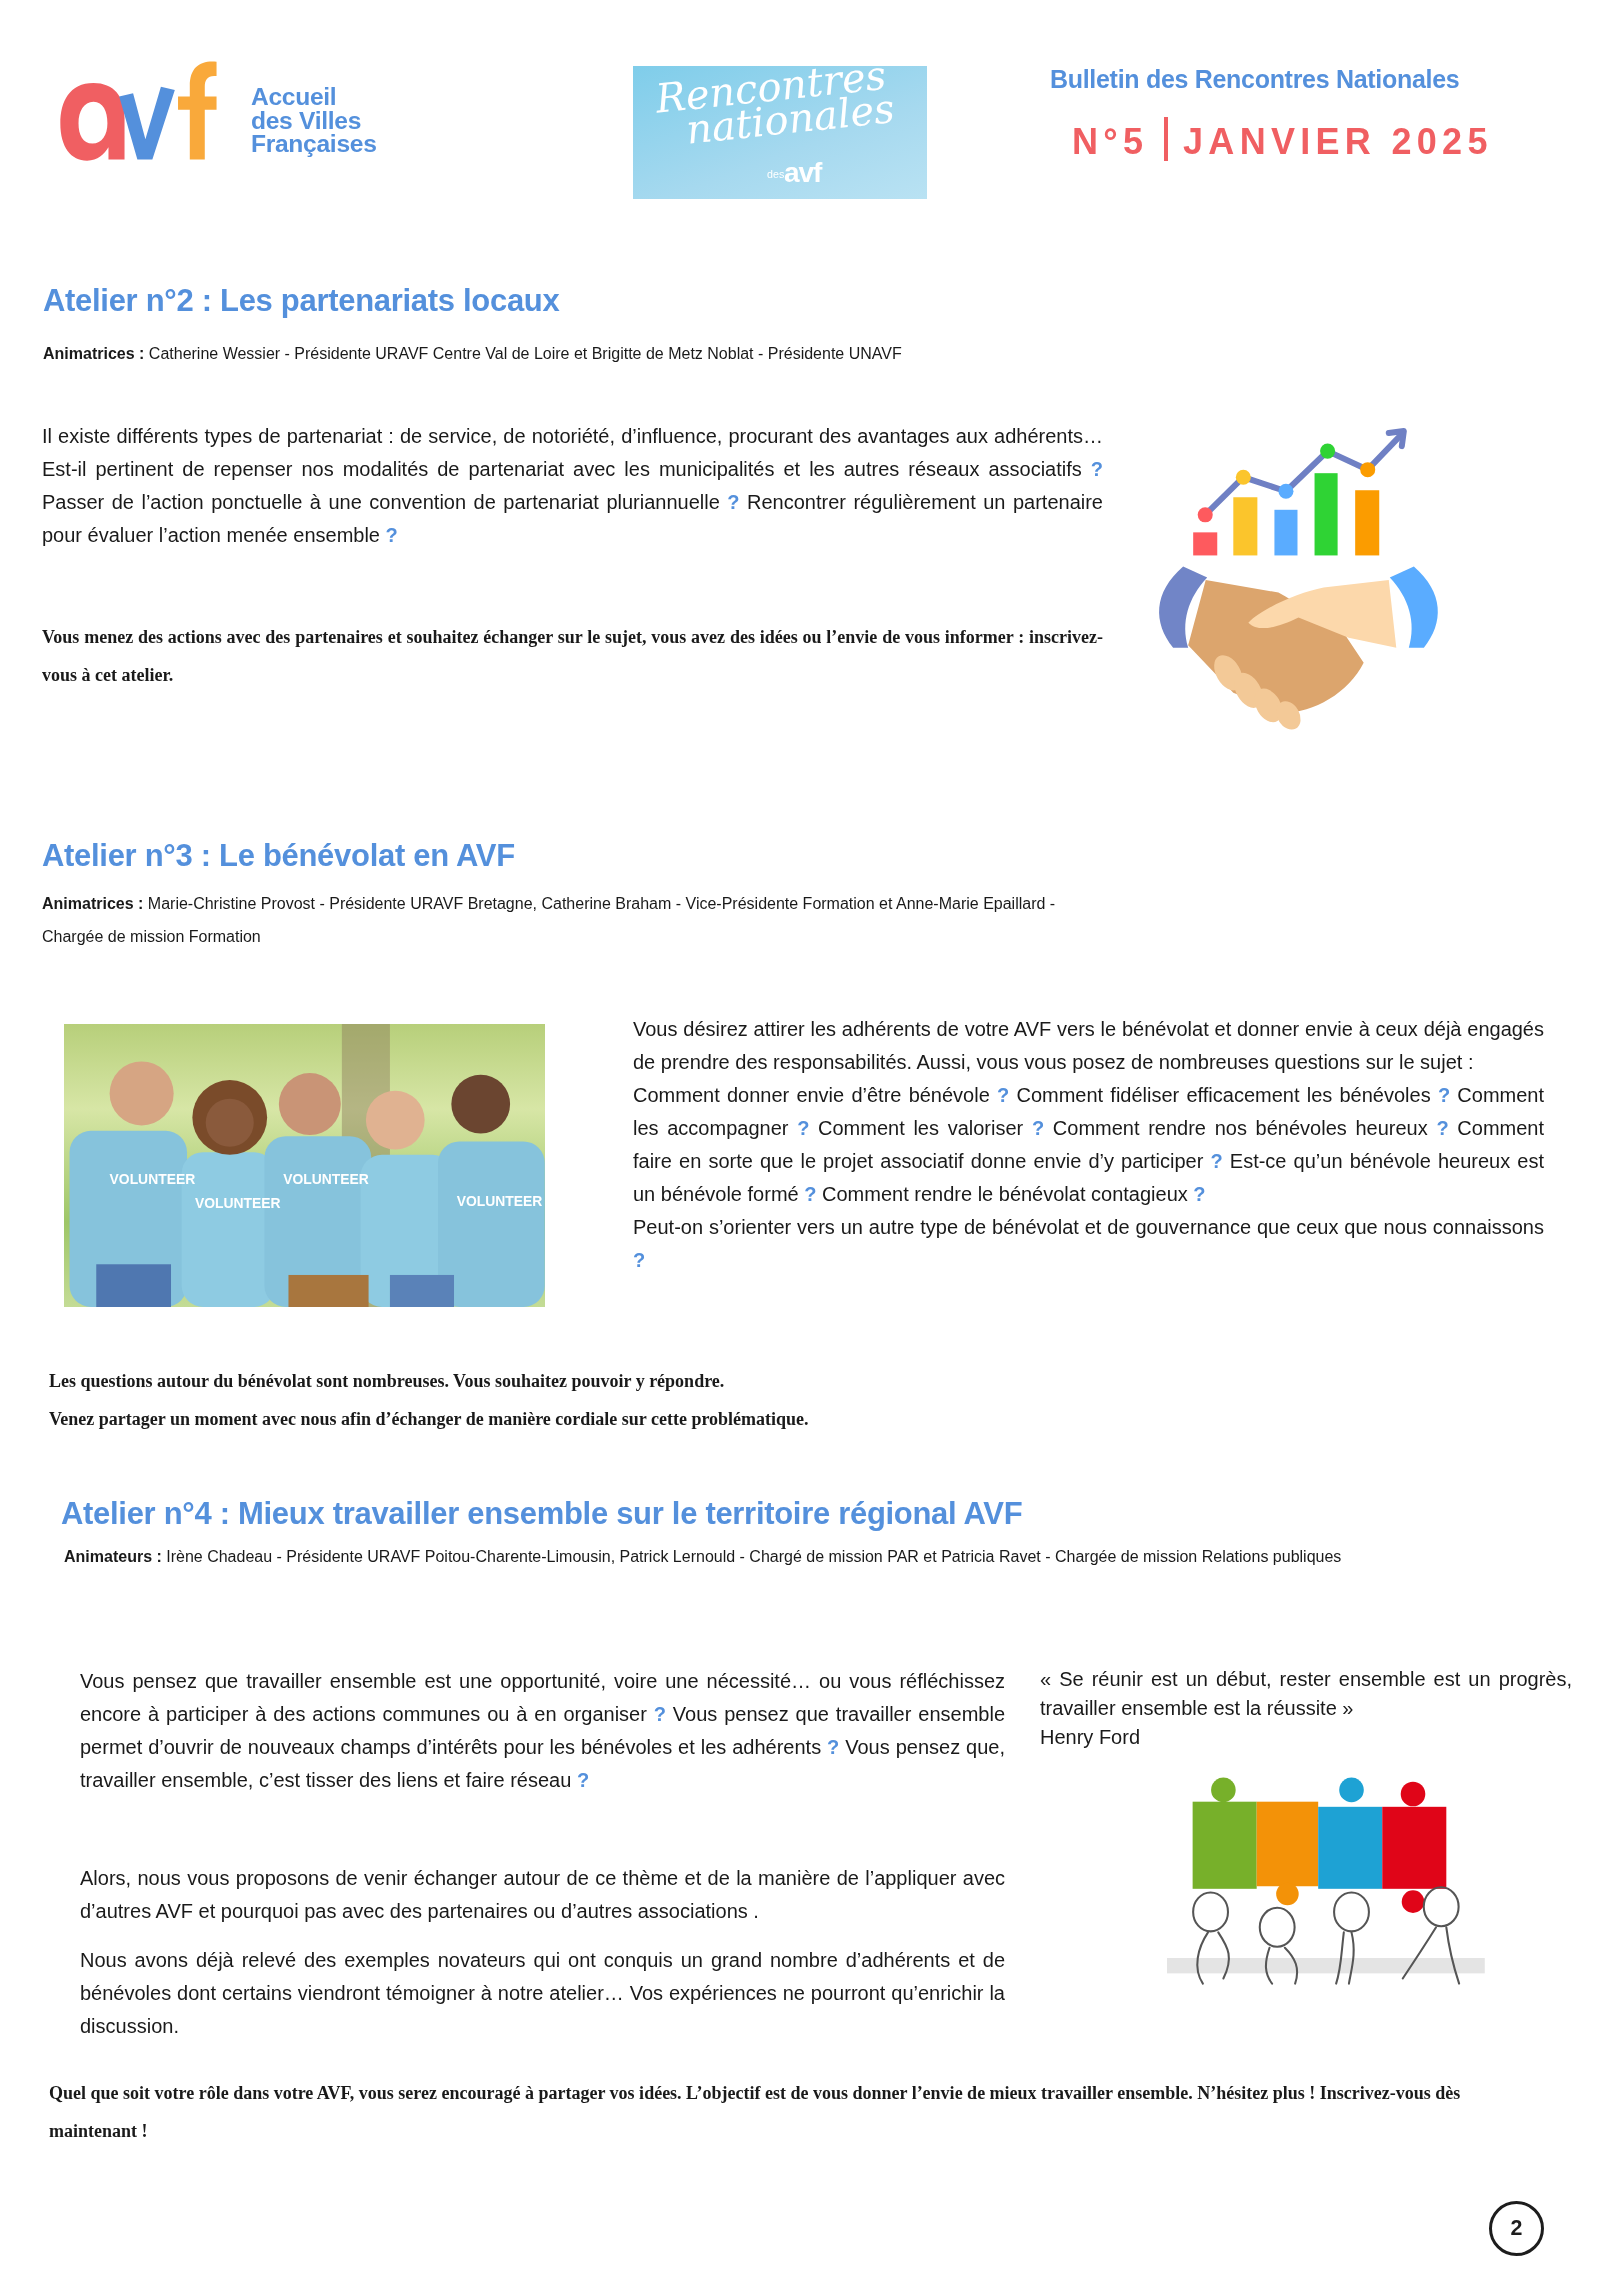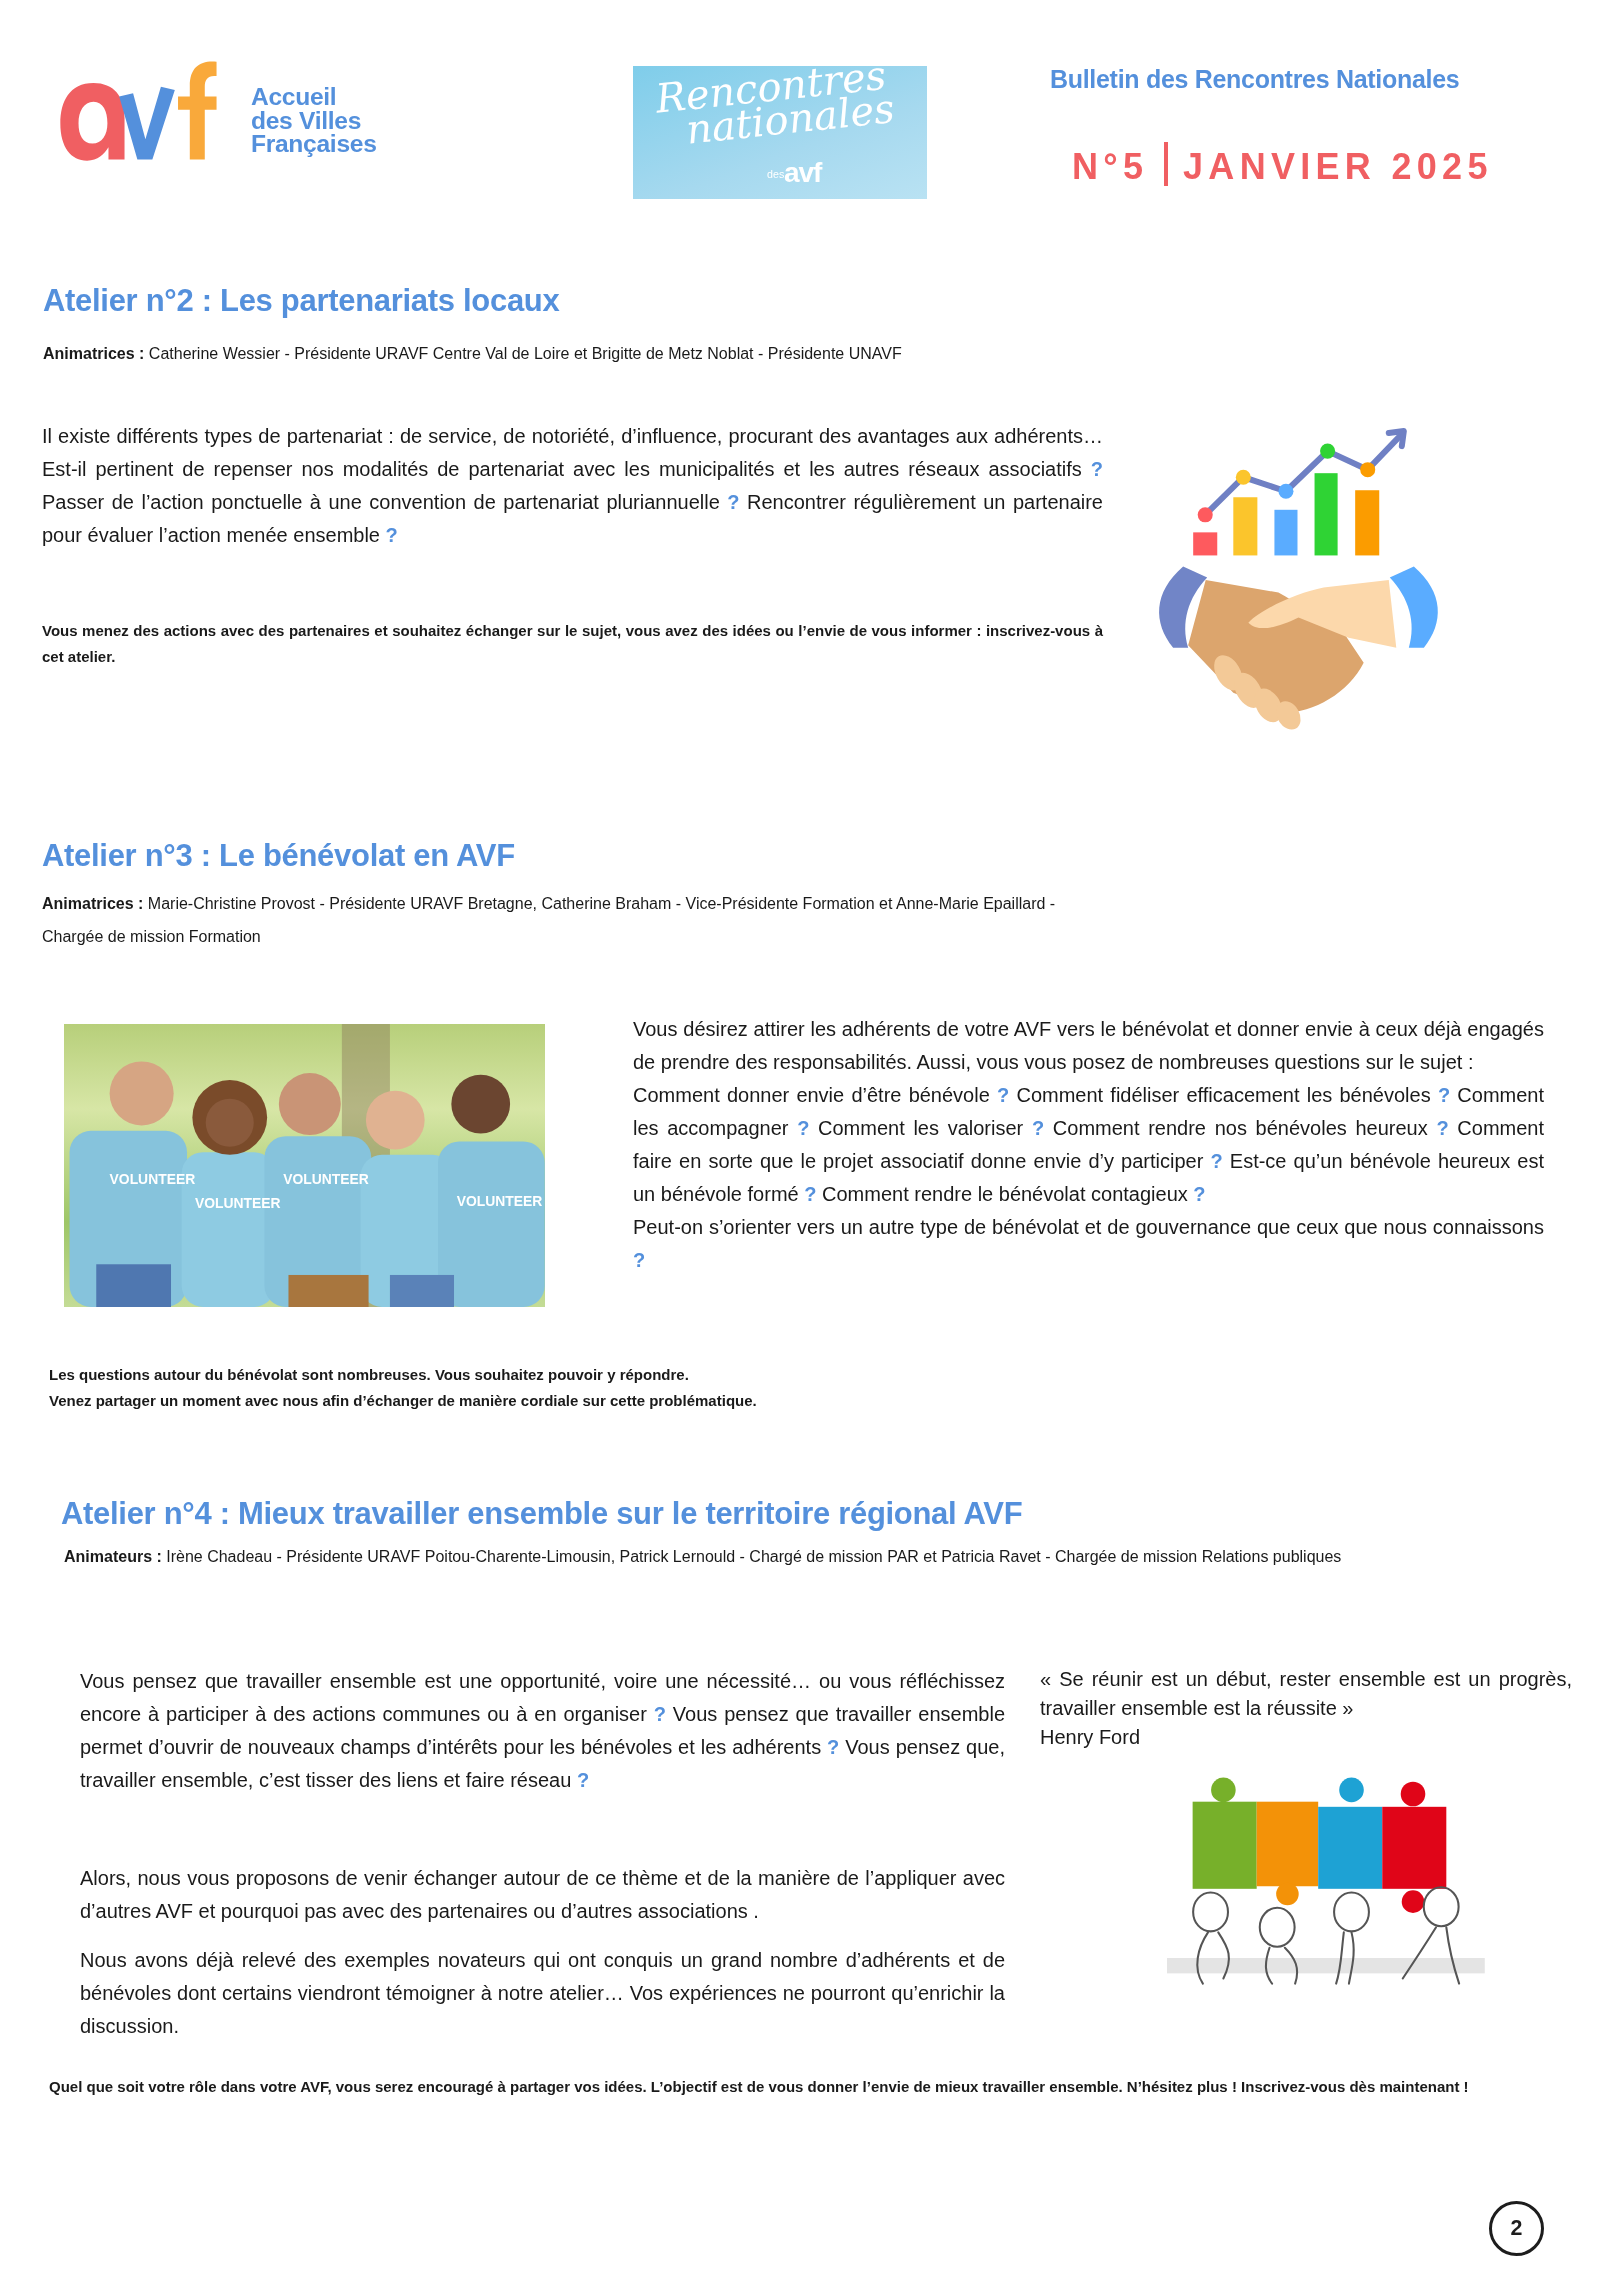--- a/index.html
+++ b/index.html
@@ -13,29 +13,29 @@
   
   #logo { left: 56px; top: 59px; width: 353px; height: 107px; }
   #logo .letters { position: absolute; left: 0; top: 0; width: 182px; height: 107px; }
   #logo .tagline { position: absolute; left: 195px; top: 26px; font-weight: bold; font-size: 24.6px; line-height: 23.5px; color: #5490dc; letter-spacing: -0.3px; }
   #rn-badge { left: 633px; top: 66px; width: 294px; height: 133px; background: linear-gradient(160deg, #7fcdea 0%, #a6d9ef 60%, #b9e2f3 100%); }
   #rn-badge .script { position: absolute; left: 21.4px; top: 16px; color: #fff; font-family: "DejaVu Serif", serif; font-style: italic; font-size: 40px; line-height: 34px; transform: rotate(-6deg); transform-origin: left top; }
   #rn-badge .script .l2 { display: block; padding-left: 27px; }
   #rn-badge .des { position: absolute; left: 134px; top: 102px; color: #fff; font-size: 10.7px; }
   #rn-badge .mini { position: absolute; left: 151px; top: 91px; color: #fff; font-weight: bold; font-size: 28px; letter-spacing: -1.1px; }
   #bulletin-title { left: 1050px; top: 65px; font-weight: bold; font-size: 25px; color: #5490dc; white-space: nowrap; letter-spacing: -0.3px; }
-  #issue-line { left: 1072px; top: 117px; font-weight: bold; font-size: 36px; color: #f05f62; letter-spacing: 5.3px; white-space: nowrap; margin-top: 25px; }
+  #issue-line { left: 1072px; top: 117px; font-weight: bold; font-size: 36px; color: #f05f62; letter-spacing: 5.3px; white-space: nowrap; }
   #issue-line .sep { display: inline-block; width: 3.7px; height: 44px; background: #f05f62; vertical-align: -7.5px; margin: 0 15px 0 16px; }
 
   
   .h2 { font-weight: bold; font-size: 31px; color: #5490dc; white-space: nowrap; letter-spacing: -0.3px; }
   .anim { font-size: 16px; line-height: 33px; color: #1a1a1a; }
   .anim b { font-weight: bold; }
   .body { font-size: 20px; line-height: 33px; text-align: justify; }
-  .bold { font-weight: bold; font-size: 15px; line-height: 26px; }
+  .bold { font-weight: bold; font-size: 18px; line-height: 38px; font-family: Liberation Serif, serif; }
 
   
   #s2-title { left: 43px; top: 283px; }
   #s2-anim { left: 43px; top: 337px; white-space: nowrap; }
   #s2-body { left: 42px; top: 420px; width: 1061px; }
   #s2-cta { left: 42px; top: 618px; width: 1061px; text-align: justify; }
   #handshake { left: 1133px; top: 412px; width: 331px; height: 331px; }
 
   
   #s3-title { left: 42px; top: 838px; }

